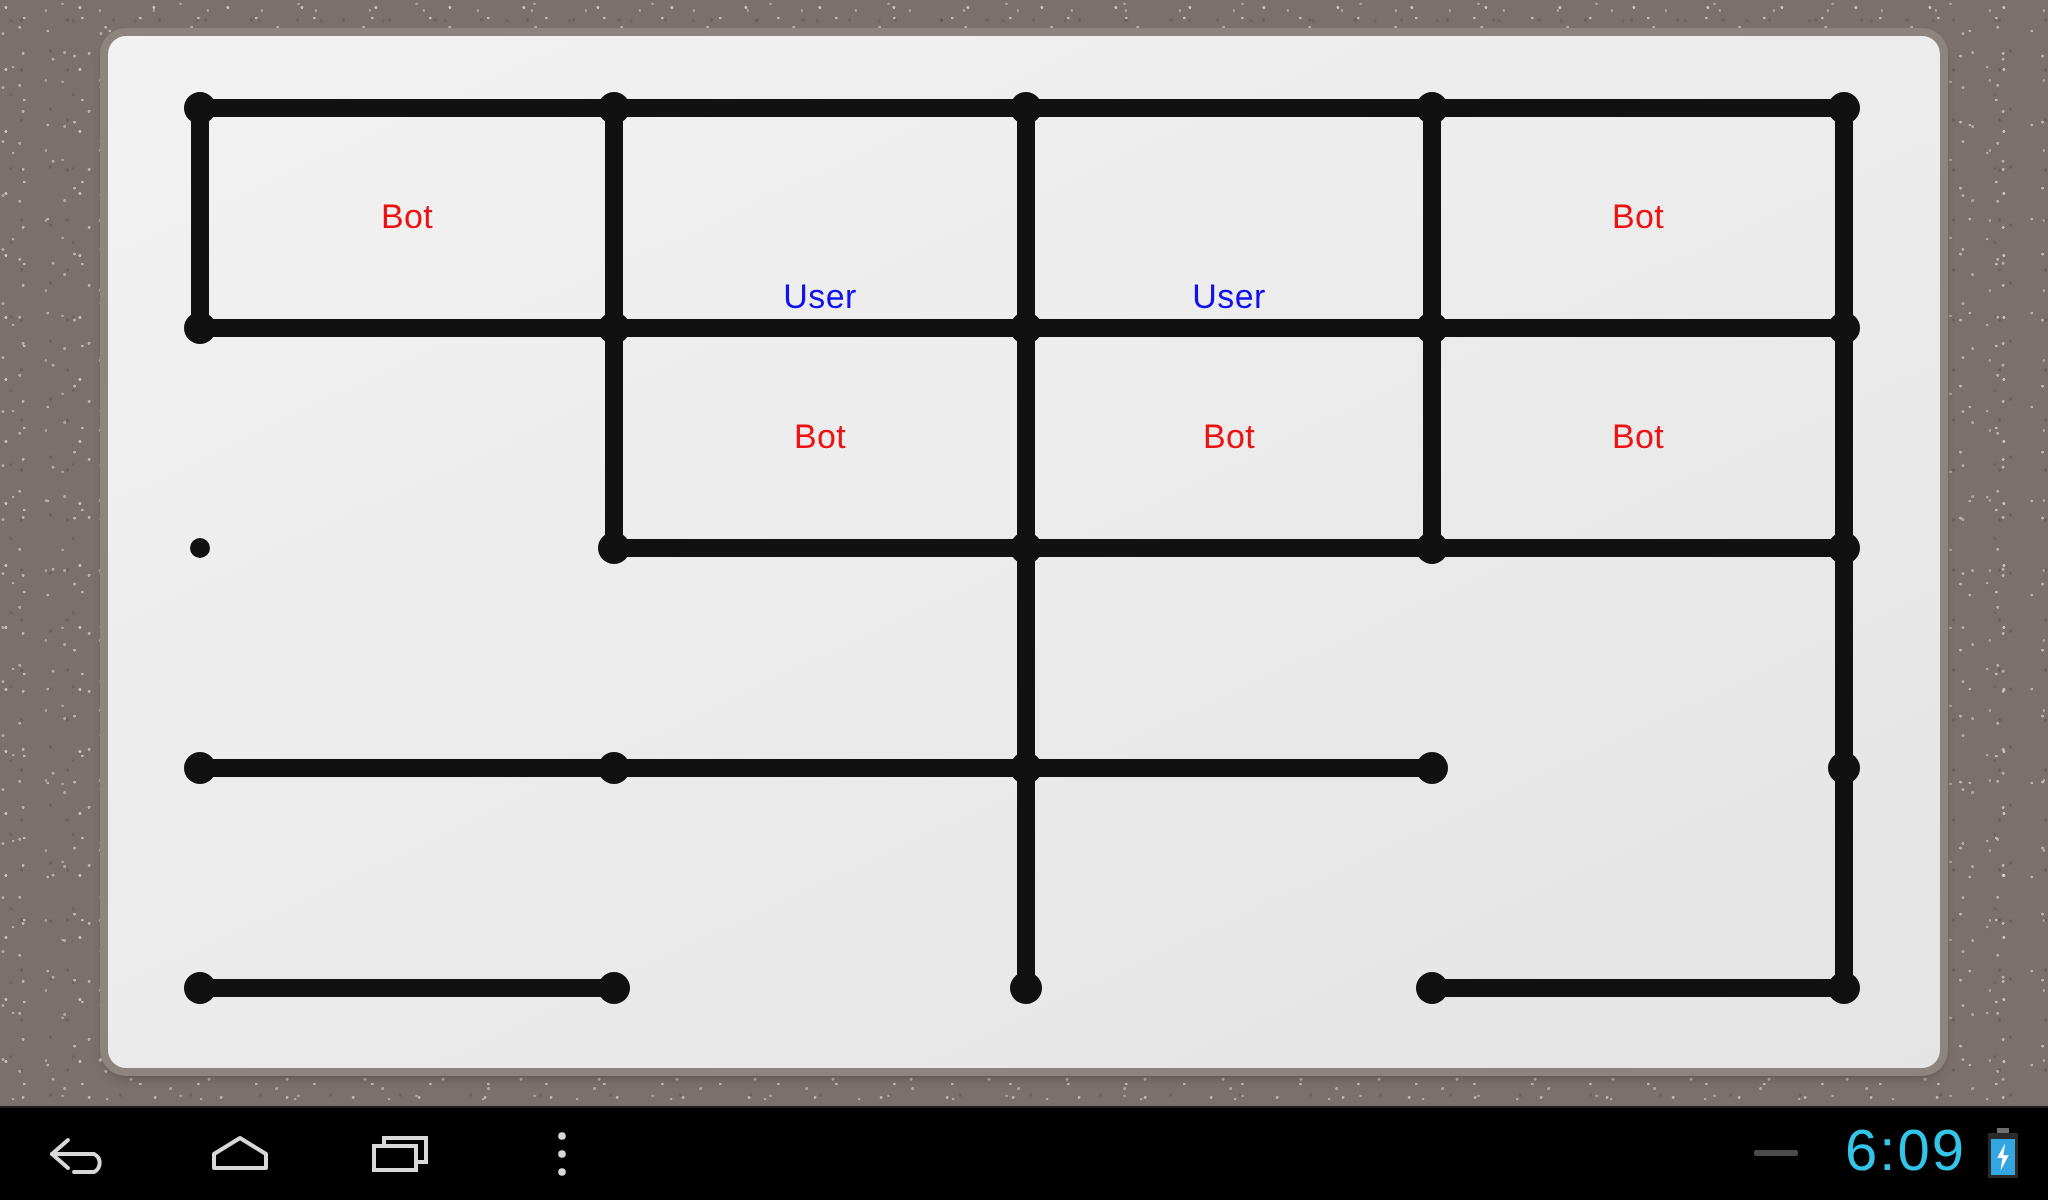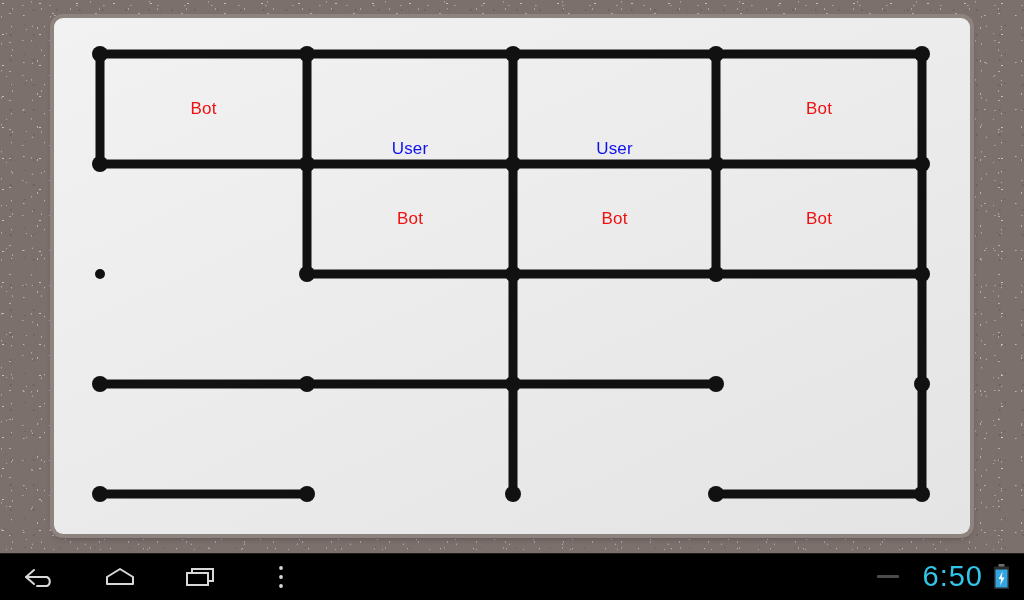--- a/index.html
+++ b/index.html
@@ -257,21 +257,21 @@
     <div class="nav-btn" id="nav-menu">
       <svg width="14" height="26" viewBox="0 0 14 26">
         <circle cx="7" cy="4" r="1.9" fill="#d8d8d8"></circle>
         <circle cx="7" cy="13" r="1.9" fill="#d8d8d8"></circle>
         <circle cx="7" cy="22" r="1.9" fill="#d8d8d8"></circle>
       </svg>
     </div>
 
     <div id="status-right">
       <div id="signal-dash"></div>
-      <div id="clock">6:50</div>
+      <div id="clock">6:09</div>
       <div id="battery-icon">
         <svg width="17" height="25" viewBox="0 0 17 25">
           <rect x="5.5" y="0" width="6" height="3" fill="#6e6e6e"></rect>
           <rect x="1" y="2.5" width="15" height="22.5" fill="#2a2a2a"></rect>
           <rect x="2.5" y="5.5" width="12" height="18" fill="#33a5e0"></rect>
           <path d="M9.6 7.5 L5.6 15 L8.2 15 L7.2 21.5 L11.4 13.6 L8.7 13.6 Z" fill="#ffffff"></path>
         </svg>
       </div>
     </div>
   </div>

